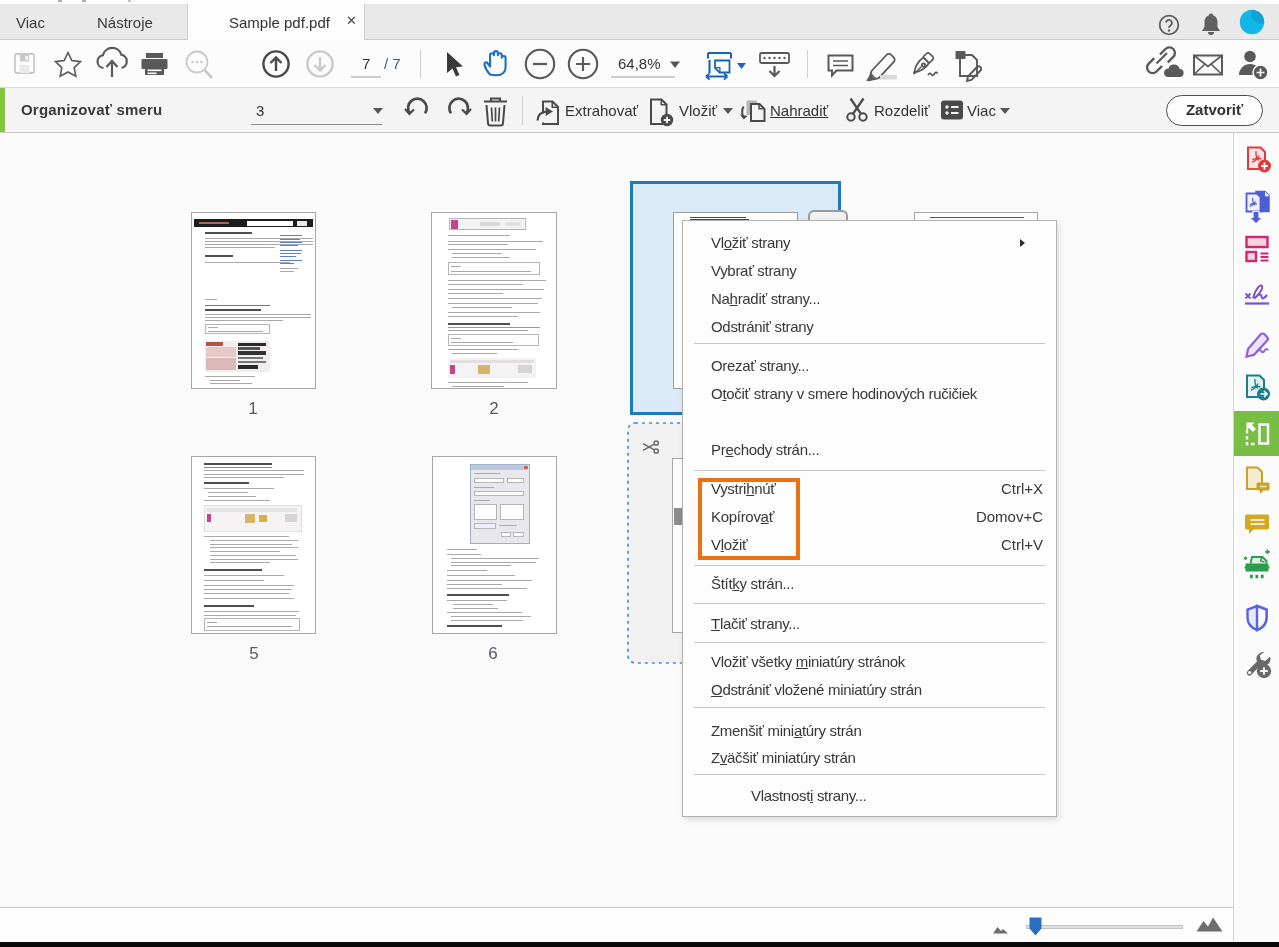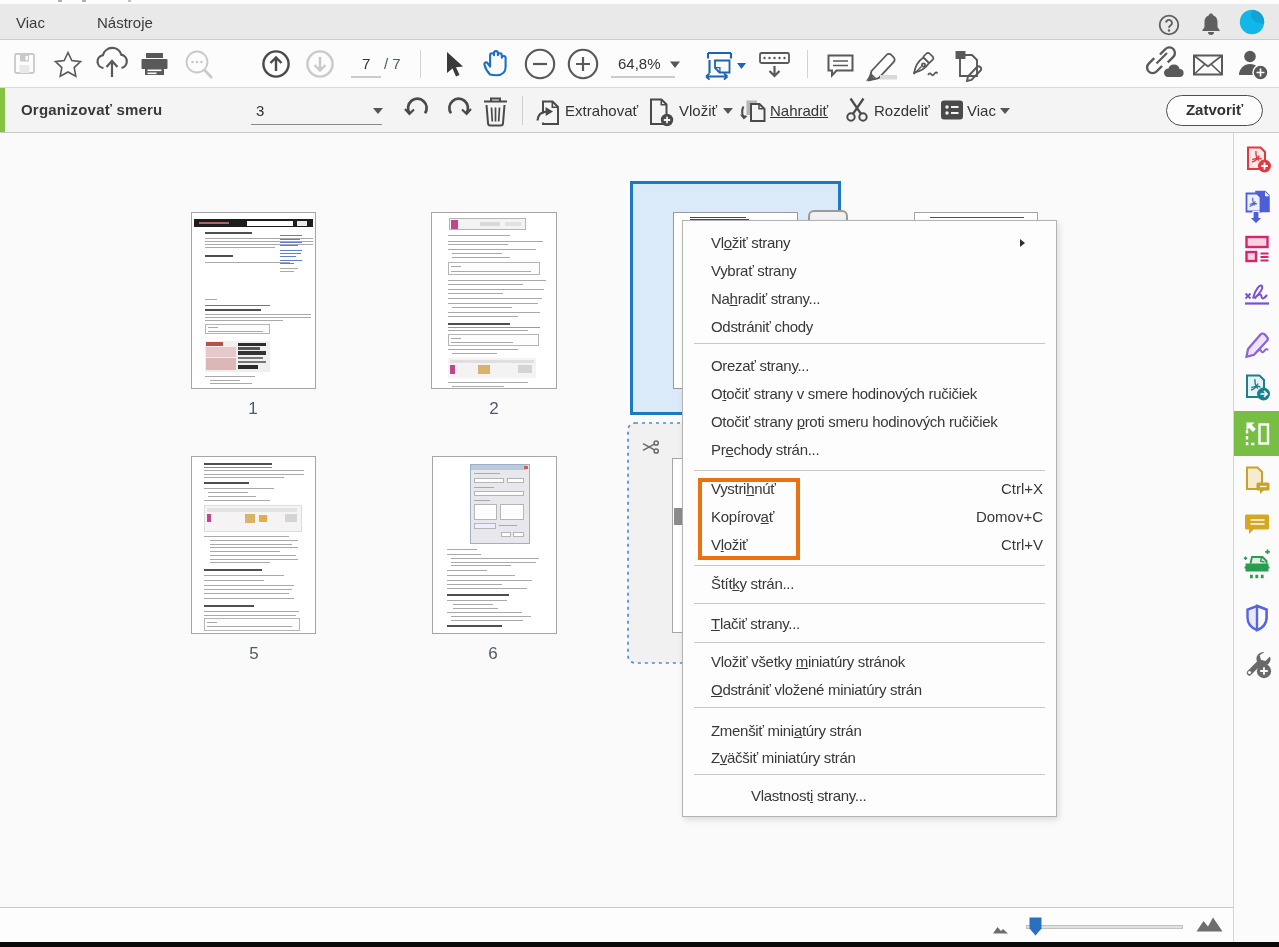--- a/index.html
+++ b/index.html
@@ -51,20 +51,24 @@
 <body>
 <div id="menustrip" class="abs">
     <div class="abs" style="left:58px;top:0;width:4px;height:2px;background:#b0b0b0;"></div>
     <div class="abs" style="left:82px;top:0;width:4px;height:2px;background:#b0b0b0;"></div>
     <div class="abs" style="left:128px;top:0;width:3px;height:2px;background:#c0c0c0;"></div>
   </div>
 
 <div id="tabbar" class="abs">
   <span class="tabtxt" style="left:16px;">Viac</span>
   <span class="tabtxt" style="left:97px;">Nástroje</span>
+  <div id="activetab">
+    <span class="tabtxt" style="left:41px;color:#333;">Sample pdf.pdf</span>
+    <span style="position:absolute;left:158px;top:9px;font-size:13px;color:#4a4a4a;">✕</span>
+  </div>
 
   <svg class="abs" style="left:1158px;top:7px;" width="22" height="26" viewBox="0 0 22 26">
     <circle cx="11" cy="14" r="9.3" fill="none" stroke="#5f5f5f" stroke-width="1.8"></circle>
     <path d="M8 11.5 a3 3 0 1 1 4.5 3 c-1 0.6 -1.5 1.2 -1.5 2.3" fill="none" stroke="#5f5f5f" stroke-width="1.9"></path>
     <circle cx="11" cy="19.5" r="1.2" fill="#5f5f5f"></circle>
   </svg>
   <svg class="abs" style="left:1199px;top:7px;" width="24" height="26" viewBox="0 0 24 26">
     <path d="M12 4 c-4 0 -6.5 3 -6.5 7 l0 5 -2.5 4 18 0 -2.5 -4 0 -5 c0 -4 -2.5 -7 -6.5 -7 z" fill="#5f5f5f"></path>
     <rect x="10" y="2.5" width="4" height="3" rx="1.5" fill="#5f5f5f"></rect>
     <path d="M9 21 a3 3 0 0 0 6 0 z" fill="#5f5f5f"></path>
@@ -477,25 +481,24 @@
     <div class="l" style="left:18px;top:162.5px;width:72px;"></div>
     <div class="ld" style="left:14px;top:168px;width:55px;"></div>
   </div>
   <div class="plabel" style="left:478px;top:511px;">6</div>
 
   <div id="cmenu">
     <div class="mi" style="top:13px;">Vl<u>o</u>žiť strany</div>
     <div class="abs" style="left:337px;top:17.5px;width:0;height:0;border-top:4.5px solid transparent;border-bottom:4.5px solid transparent;border-left:5.5px solid #2f2f2f;"></div>
     <div class="mi" style="top:41px;">Vybrať strany</div>
     <div class="mi" style="top:69px;">Na<u>h</u>radiť strany...</div>
-    <div class="mi" style="top:97px;">Odstrániť chody</div>
+    <div class="mi" style="top:97px;">Odstrániť strany</div>
     <div class="msep" style="top:122px;"></div>
     <div class="mi" style="top:136px;">Orezať stran<u>y</u>...</div>
     <div class="mi" style="top:164px;">O<u>t</u>očiť strany v smere hodinových ručičiek</div>
-    <div class="mi" style="top:192px;">Otočiť strany <u>p</u>roti smeru hodinových ručičiek</div>
     <div class="mi" style="top:220px;">Pr<u>e</u>chody strán...</div>
     <div class="msep" style="top:249px;"></div>
     <div class="mi" style="top:259px;">Vystri<u>h</u>núť</div>
       <div class="ms" style="top:259px;">Ctrl+X</div>
     <div class="mi" style="top:287px;">Kopírov<u>a</u>ť</div>
       <div class="ms" style="top:287px;">Domov+C</div>
     <div class="mi" style="top:315px;">V<u>l</u>ožiť</div>
       <div class="ms" style="top:315px;">Ctrl+V</div>
     <div id="orangebox"></div>
     <div class="msep" style="top:344px;"></div>

